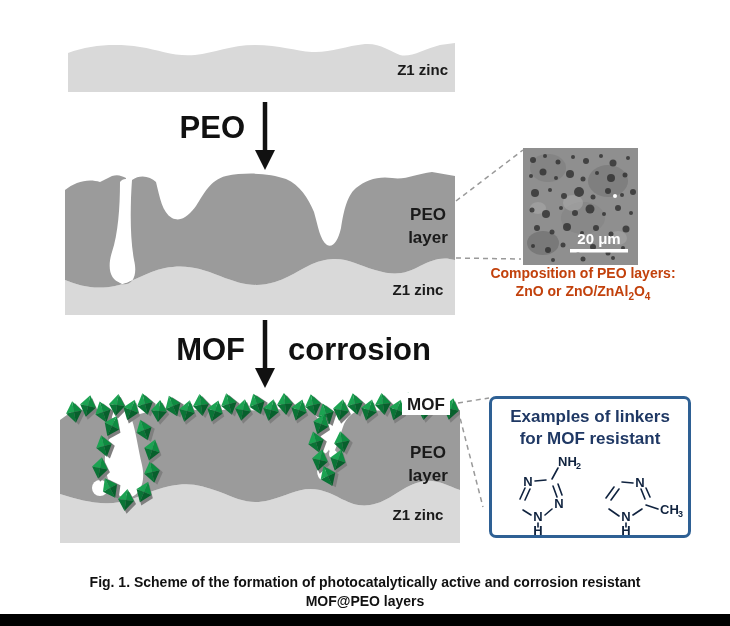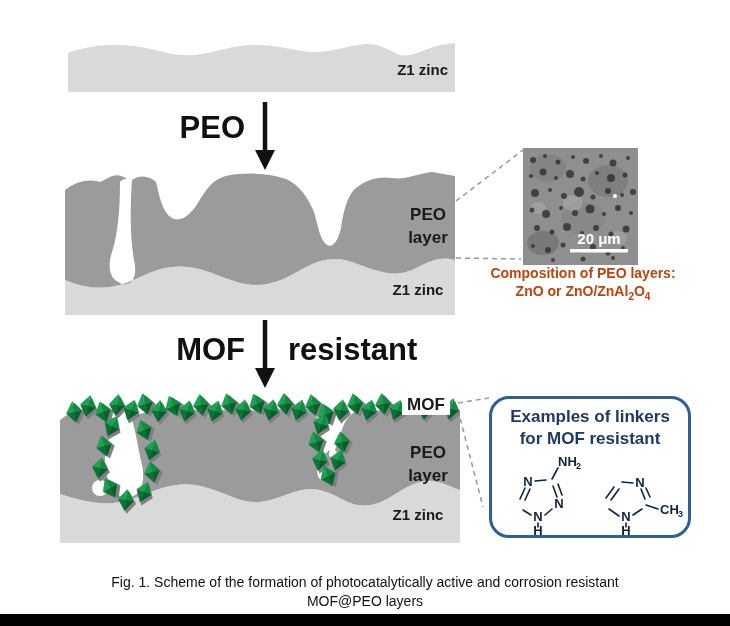--- a/index.html
+++ b/index.html
@@ -4,31 +4,31 @@
 <style>
   html,body{margin:0;padding:0;background:#ffffff;}
   .canvas{
     position:relative;width:730px;height:626px;background:#ffffff;
     font-family:"Liberation Sans",sans-serif;overflow:hidden;
   }
   .abs{position:absolute;}
   .biglabel{font-weight:bold;font-size:31px;color:#111;letter-spacing:0px;}
   .caption{
     position:absolute;left:0;top:573px;width:730px;text-align:center;
-    font-weight:normal;font-size:14px;color:#111;line-height:19px;
+    font-weight:bold;font-size:14px;color:#111;line-height:19px;
   }
   .bottom-bar{position:absolute;left:0;top:614px;width:730px;height:12px;background:#000;}
   .comp-text{
     position:absolute;left:468px;top:264px;width:230px;text-align:center;
     font-weight:bold;font-size:14px;color:#c2410c;line-height:18px;
   }
   .comp-text sub{font-size:10px;}
   .linker-box{
     position:absolute;left:489px;top:396px;width:196px;height:136px;
-    border:3px solid #2e6094;border-radius:20px;background:#fff;
+    border:3px solid #2e6094;border-radius:7px;background:#fff;
   }
   .linker-title{
     margin-top:7px;text-align:center;font-weight:bold;font-size:17px;
     color:#1f3864;line-height:22px;
   }
   svg text{font-family:"Liberation Sans",sans-serif;}
   .diagram-label{font-weight:bold;font-size:17px;fill:#1a1a1a;}
   .zinc-label{font-weight:bold;font-size:15px;fill:#1a1a1a;}
   .mol-label{font-weight:bold;font-size:13px;fill:#10233f;}
   .mol-sub{font-weight:bold;font-size:9px;fill:#10233f;}
@@ -147,21 +147,21 @@
     <rect x="47" y="101" width="58" height="3.5" fill="#ffffff"></rect>
     <text x="76" y="96" text-anchor="middle" fill="#ffffff" font-size="15" font-weight="bold">20 μm</text>
   </svg>
 
   <div class="comp-text">
     <div>Composition of PEO layers:</div>
     <div><span>ZnO or ZnO/ZnAl</span><sub>2</sub><span>O</span><sub>4</sub></div>
   </div>
 
   <div class="abs biglabel" style="left:150px;top:332px;width:95px;text-align:right;">MOF</div>
-  <div class="abs biglabel" style="left:288px;top:332px;">resistant</div>
+  <div class="abs biglabel" style="left:288px;top:332px;">corrosion</div>
   <svg class="abs" style="left:250px;top:318px;" width="30" height="72" viewBox="0 0 30 72">
     <line x1="15" y1="2" x2="15" y2="52" stroke="#111" stroke-width="4.5"></line>
     <polygon points="5,50 25,50 15,70" fill="#111"></polygon>
   </svg>
 
   <svg class="abs" style="left:60px;top:390px;" width="400" height="160" viewBox="0 0 400 160">
     <defs>
       <g id="crystal">
         <polygon points="2.5,-8.5 10.5,2.5 2.5,13.5 -5.5,2.5" fill="#7f7f7f"></polygon>
         <polygon points="0,-11 -8,0 0,0" fill="#1ca352"></polygon>

